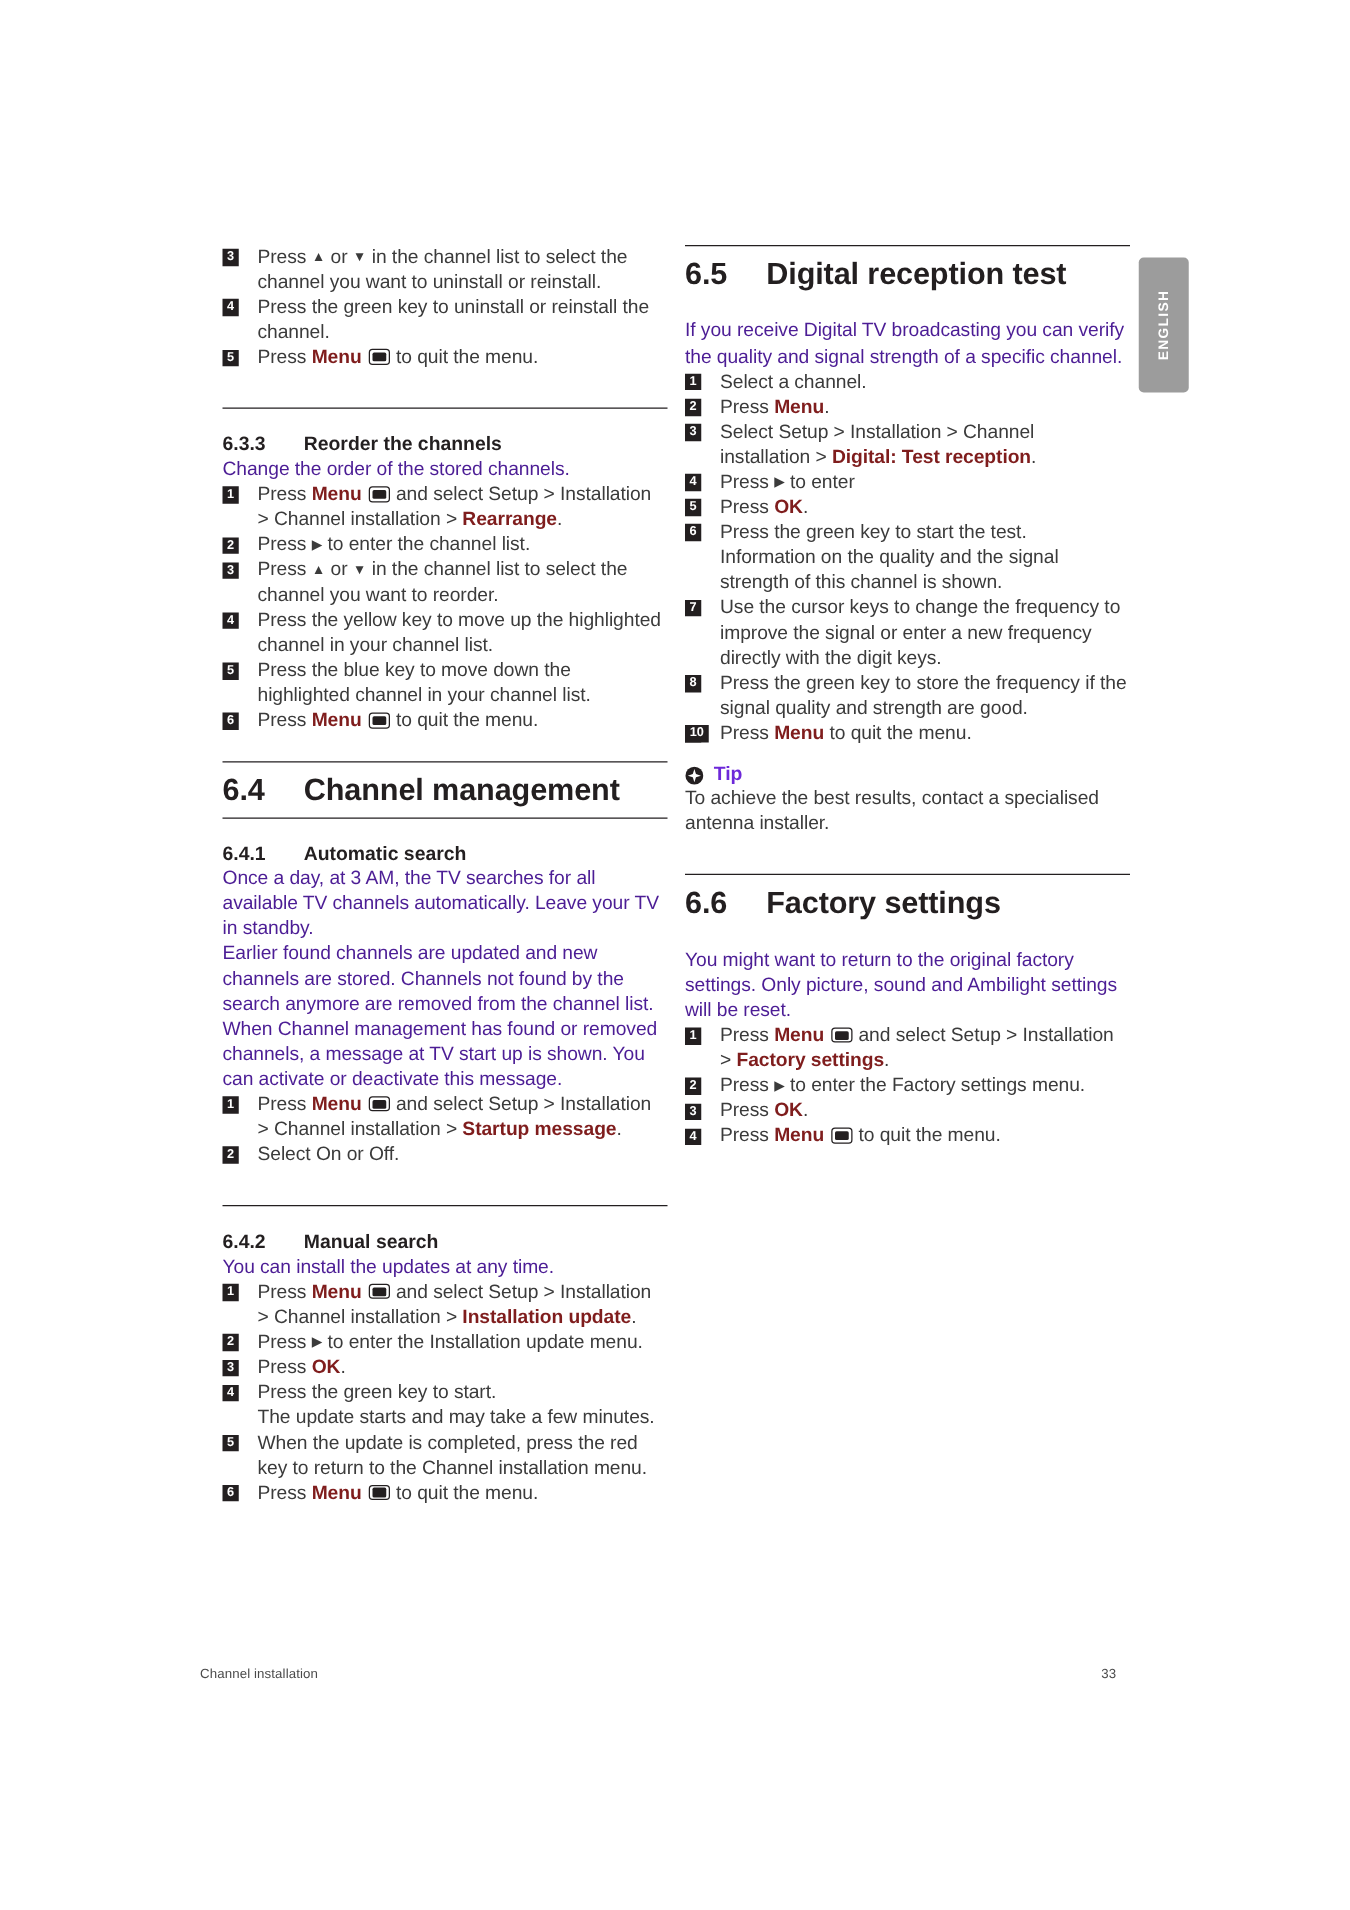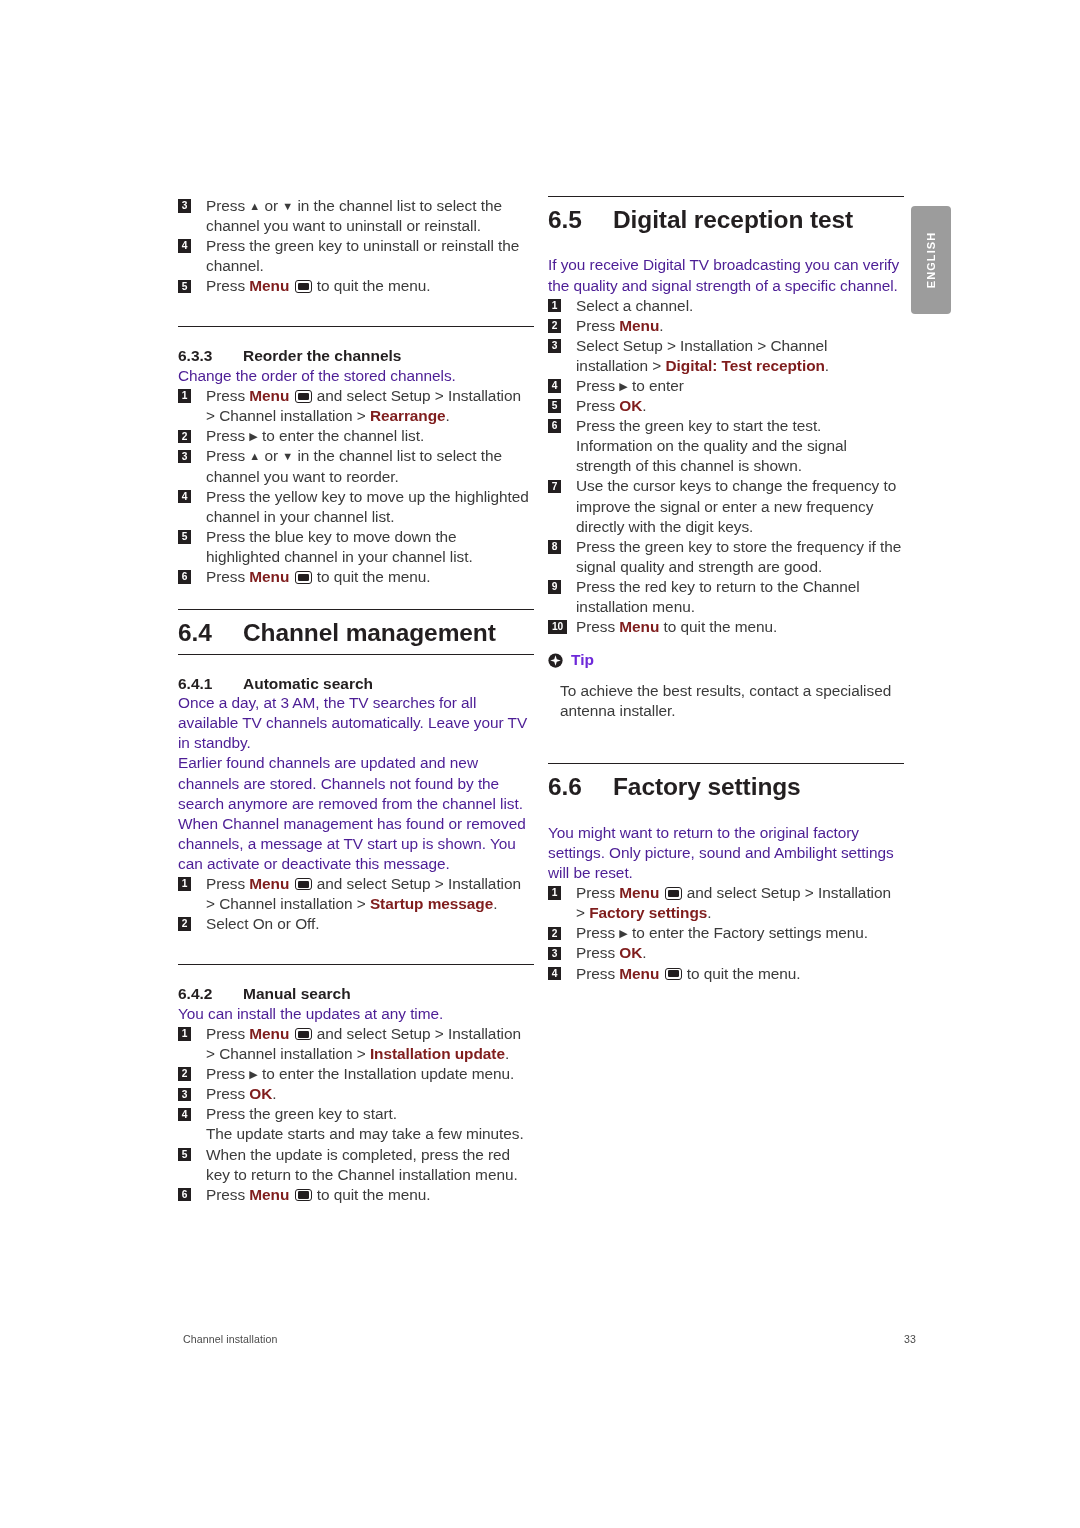--- a/index.html
+++ b/index.html
@@ -176,31 +176,31 @@
     font-size: 15.5px;
     font-weight: 700;
     color: #6d28d9;
   }
   .tip-ico {
     width: 15px; height: 15px;
     flex: none;
     display: block;
   }
   .tip-body {
-    margin: 12px;
+    margin: 0;
     font-size: 15.4px;
     line-height: 20.1px;
     color: #3b3b3b;
     letter-spacing: -0.05px;
   }
 
   
   .footer {
     position: absolute;
-    left: 183px;
+    left: 160px;
     top: 1333px;
     width: 733px;
     display: flex;
     justify-content: space-between;
     font-size: 10.6px;
     color: #4a4a4a;
     letter-spacing: 0.1px;
   }
 </style>
 </head>
@@ -373,21 +373,20 @@
       <li class="step">
         <span class="marker">7</span>
         <span>Use the cursor keys to change the frequency to improve the signal or enter a new frequency directly with the digit keys.</span>
       </li>
       <li class="step">
         <span class="marker">8</span>
         <span>Press the green key to store the frequency if the signal quality and strength are good.</span>
       </li>
       <li class="step">
         <span class="marker">9</span>
-        <span>Press the red key to return to the Channel installation menu.</span>
       </li>
       <li class="step wide">
         <span class="marker">10</span>
         <span>Press <b>Menu</b> to quit the menu.</span>
       </li>
     </ol>
 
     <div class="gap-m"></div>
 
     <div class="tip-head">

